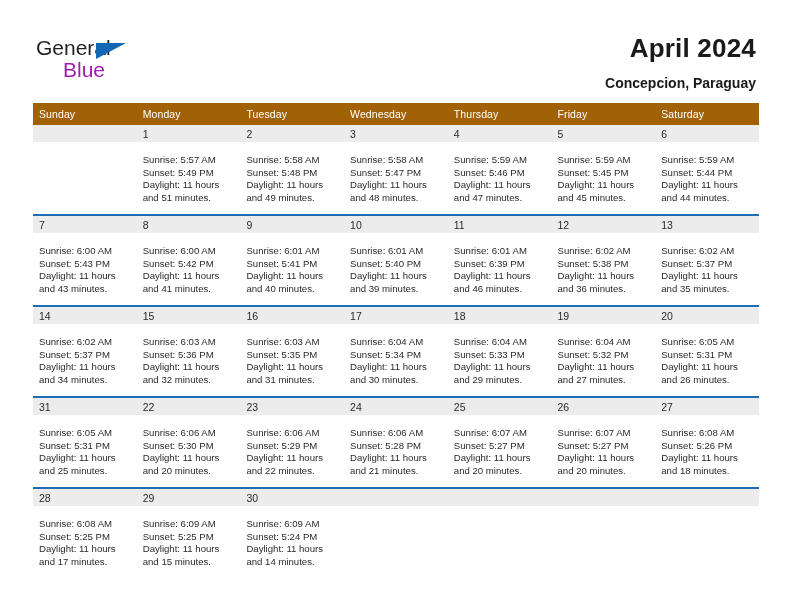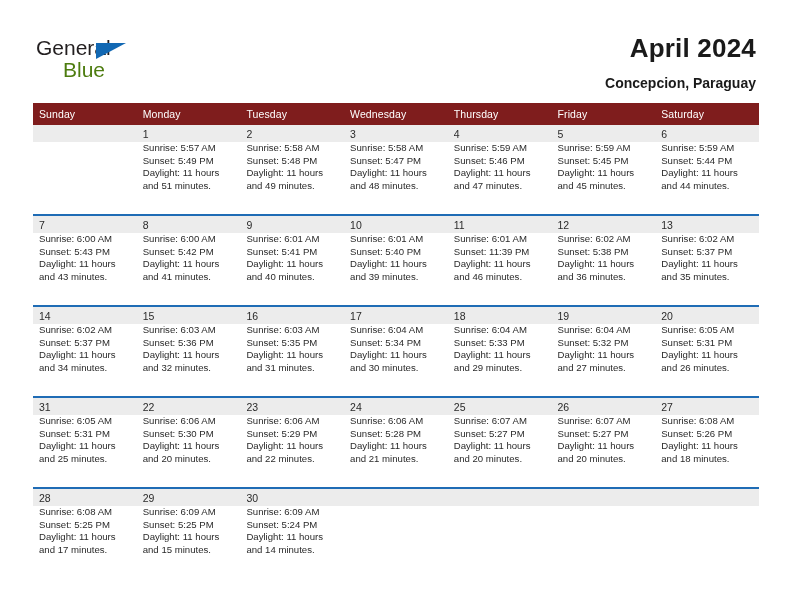--- a/index.html
+++ b/index.html
@@ -43,21 +43,21 @@
     position: absolute;
     left: 60px; top: 7px;
     width: 0; height: 0;
     border-left: 30px solid #1268b3;
     border-bottom: 16px solid transparent;
   }
   .logo-blue {
     position: absolute;
     left: 27px; top: 22px;
     font-size: 21px;
-    color: #4d7c0f;
+    color: #a21caf;
     font-family: "Liberation Sans", sans-serif;
     line-height: 24px;
   }
   .title-block {
     position: absolute;
     right: 36px; top: 32px;
     text-align: right;
   }
   .cal-title {
     font-size: 26px;
@@ -79,21 +79,21 @@
     position: absolute;
     left: 33px;
     top: 103px;
     width: 726px;
     border-collapse: collapse;
     table-layout: fixed;
   }
   .calendar col { width: 103.71px; }
 
   .calendar thead th {
-    background: #7f1d1d;
+    background: #a16207;
     color: #ffffff;
     font-size: 10.5px;
     font-weight: normal;
     text-align: left;
     padding: 5px 0 5px 6px;
     height: 21px;
     vertical-align: middle;
     letter-spacing: 0.1px;
   }
 
@@ -113,21 +113,21 @@
   .daynum-band {
     background: #ececec;
     height: 17px;
     padding: 1px 0 0 6px;
     font-size: 10.5px;
     color: #2a2a2a;
     line-height: 16px;
   }
   .daycell.empty .daynum-band { color: transparent; }
   .dayinfo {
-    padding: 0 8px 0 6px;
+    padding: 12px 8px 0 6px;
     font-size: 9.6px;
     line-height: 12.6px;
     color: #2a2a2a;
   }
   .dayinfo div { white-space: normal; }
 </style>
 </head>
 <body>
 
 <div class="page">
@@ -293,21 +293,21 @@
               <div>Daylight: 11 hours</div>
               <div>and 39 minutes.</div>
             </div>
           </div>
         </td>
         <td>
           <div class="daycell">
             <div class="daynum-band">11</div>
             <div class="dayinfo">
               <div>Sunrise: 6:01 AM</div>
-              <div>Sunset: 11:39 PM</div>
+              <div>Sunset: 6:39 PM</div>
               <div>Daylight: 11 hours</div>
               <div>and 46 minutes.</div>
             </div>
           </div>
         </td>
         <td>
           <div class="daycell">
             <div class="daynum-band">12</div>
             <div class="dayinfo">
               <div>Sunrise: 6:02 AM</div>

